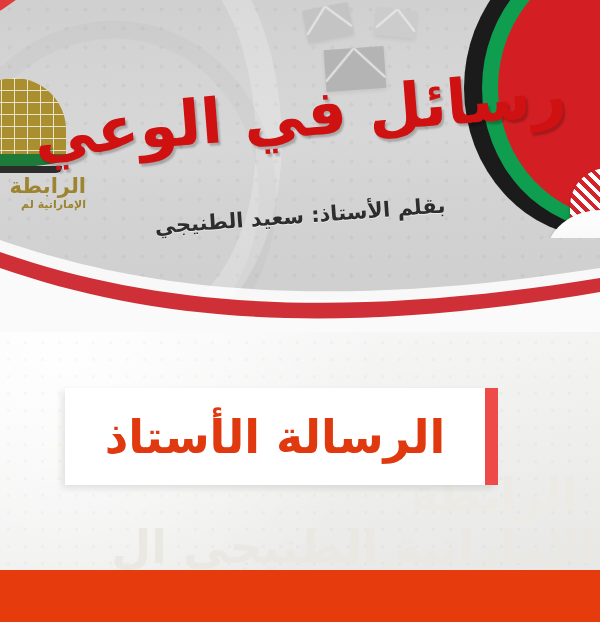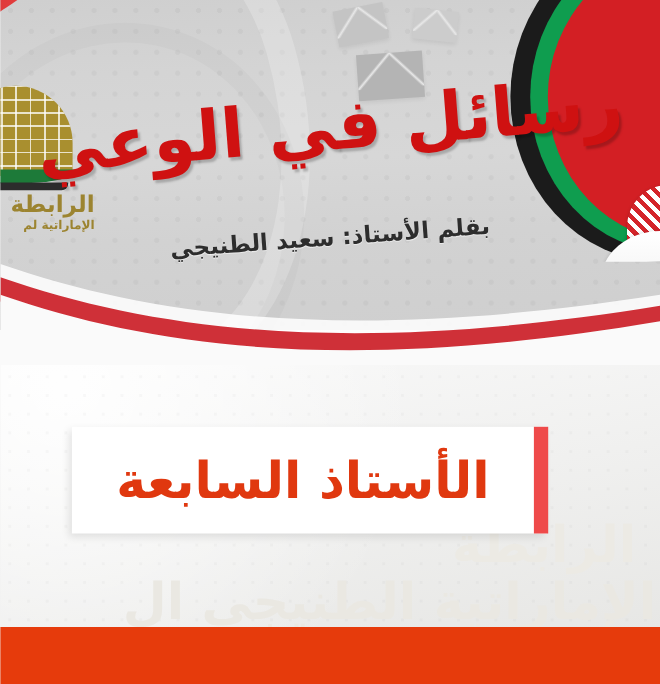--- a/index.html
+++ b/index.html
@@ -354,18 +354,18 @@
     <div class="byline">بقلم الأستاذ: سعيد الطنيجي</div>
   </div>
 
   <svg class="wave-svg" viewBox="0 0 600 110" preserveAspectRatio="none">
     <path d="M0,18 C150,70 330,88 600,46 L600,78 C330,118 150,100 0,50 Z" fill="#ffffff" opacity="0.85"></path>
     <path d="M0,30 C150,82 330,100 600,56 L600,78 C330,122 150,104 0,52 Z" fill="#cf3038"></path>
     <path d="M0,46 C150,98 330,116 600,70 L600,110 L0,110 Z" fill="#fafafa"></path>
   </svg>
 
   <div class="headline-plate"></div>
-  <div class="headline-text">الأستاذ السابعة</div>
+  <div class="headline-text">الرسالة الأستاذ</div>
   <div class="headline-bar"></div>
 
   <div class="bottom-bar"></div>
 
 </div>
 
 </body></html>

